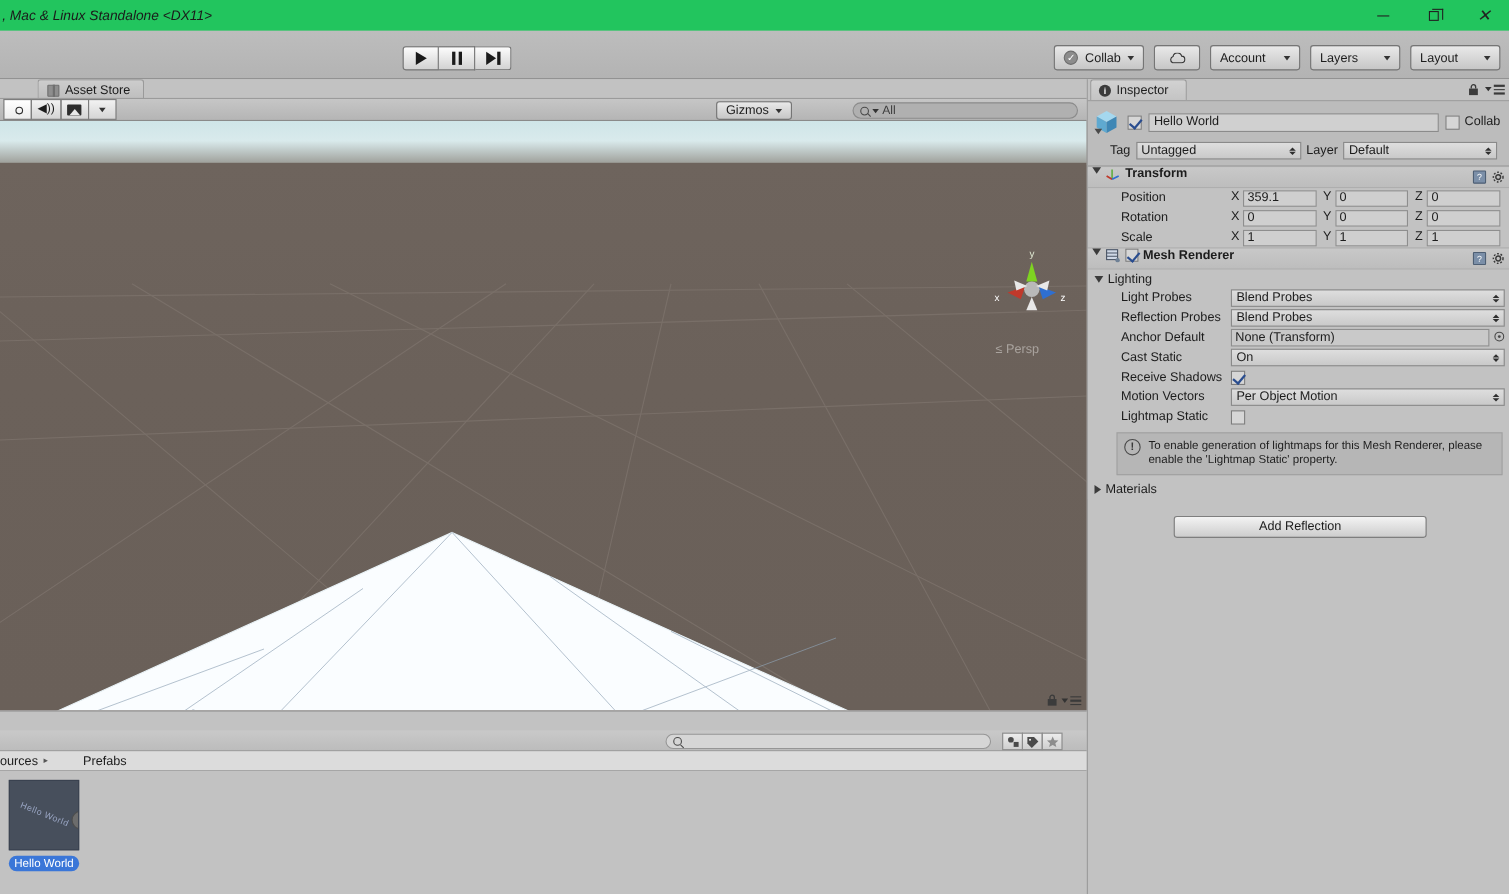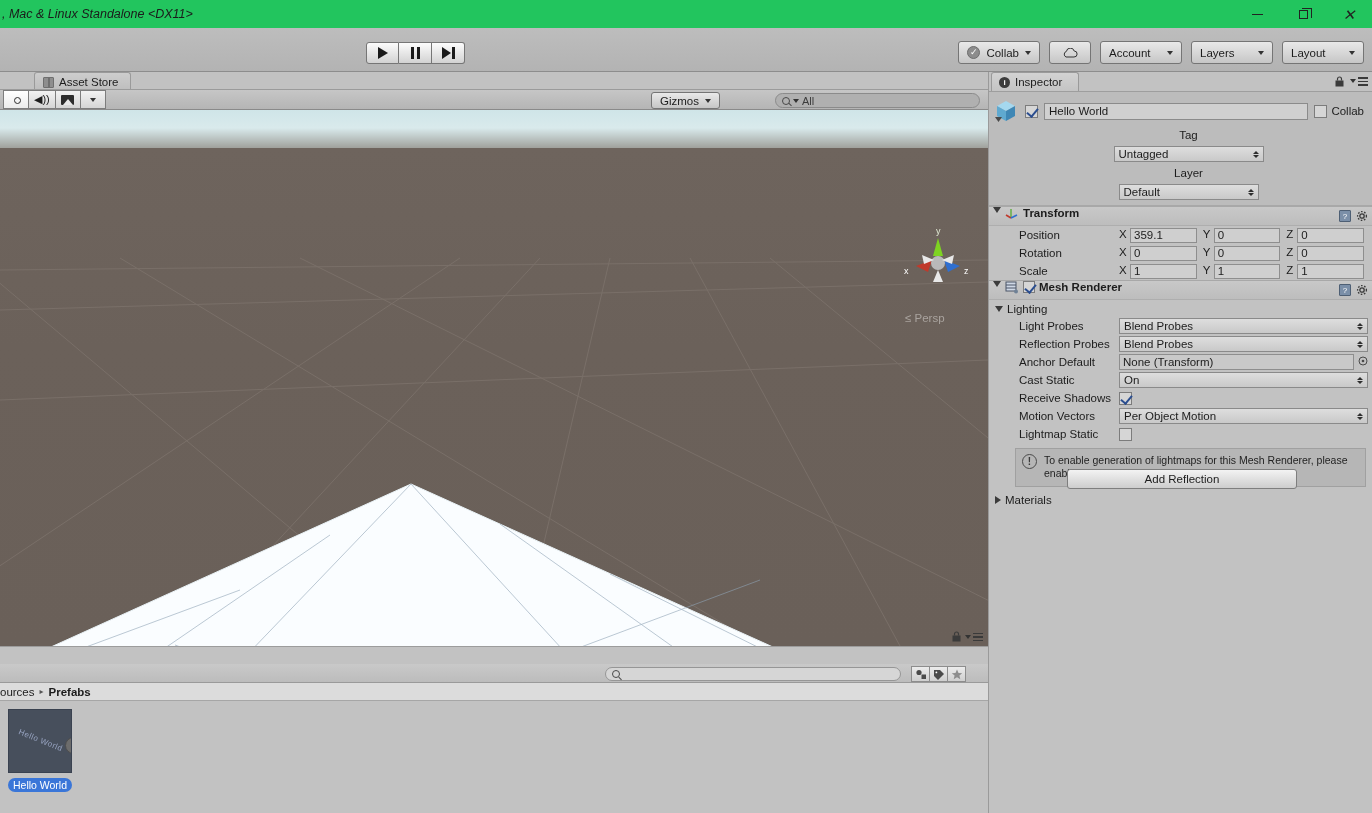--- a/index.html
+++ b/index.html
@@ -153,21 +153,21 @@
   .pj-filters{ position:absolute; left:912px; top:2px; display:flex; }
   .fbtn{
     width:19px;height:16px;background:linear-gradient(#ececec,#cfcfcf);
     border:1px solid #8d8d8d; margin-left:-1px; display:flex;align-items:center;justify-content:center;
   }
   .crumbbar{
     position:absolute; left:0; top:683px; width:988px; height:18px;
     background:#dcdcdc; border-bottom:1px solid #a6a6a6;
     display:flex; align-items:center; font-size:11.5px; gap:5px; padding-left:0;
   }
-  .crumb-cur{ font-weight:bold; }
+  .crumb-cur{ font-weight:normal;margin-left:27px; }
   .crumb-sep{ color:#555; font-size:8px; }
   .assets{
     position:absolute; left:0; top:701px; width:988px; height:112px;
     background:#c2c2c2;
   }
   .asset{
     position:absolute; left:8px; top:8px; width:64px;
   }
   .asset-thumb{
     width:64px; height:64px; background:#474f5c; border:1px solid #3a4250;
@@ -219,21 +219,21 @@
   .go-name{
     flex:1; height:17px; background:#d0d0d0; border:1px solid #8b8b8b;
     display:flex; align-items:center; padding:0 4px; font-size:11.5px;
   }
   .static-wrap{ display:flex; align-items:center; gap:4px; font-size:11.5px; }
   .cb{ width:13px;height:13px;background:#d6d6d6;border:1px solid #7c7c7c;flex:none; position:relative;}
   .cb.checked:after{
     content:""; position:absolute; left:3px; top:0px; width:5px; height:9px;
     border:solid #2a4d8f; border-width:0 2.2px 2.2px 0; transform:rotate(40deg);
   }
-  .go-row2{ display:flex; align-items:center; gap:5px; margin-top:5px; padding-left:16px;flex-direction:column;}
+  .go-row2{ display:flex; align-items:center; gap:5px; margin-top:5px; padding-left:16px;}
   .lbl{ font-size:11.5px; color:#1c1c1c; }
   .dd{
     height:16px; background:linear-gradient(#dedede,#c9c9c9); border:1px solid #8a8a8a;
     display:flex; align-items:center; justify-content:space-between; padding:0 4px;
     font-size:11.5px;
   }
   .updown{ display:flex; flex-direction:column; gap:1px; align-items:center; }
   .updown i{ display:block; width:0;height:0;border-left:3px solid transparent;border-right:3px solid transparent; }
   .updown .u{ border-bottom:3.5px solid #2e2e2e; }
   .updown .d{ border-top:3.5px solid #2e2e2e; }

